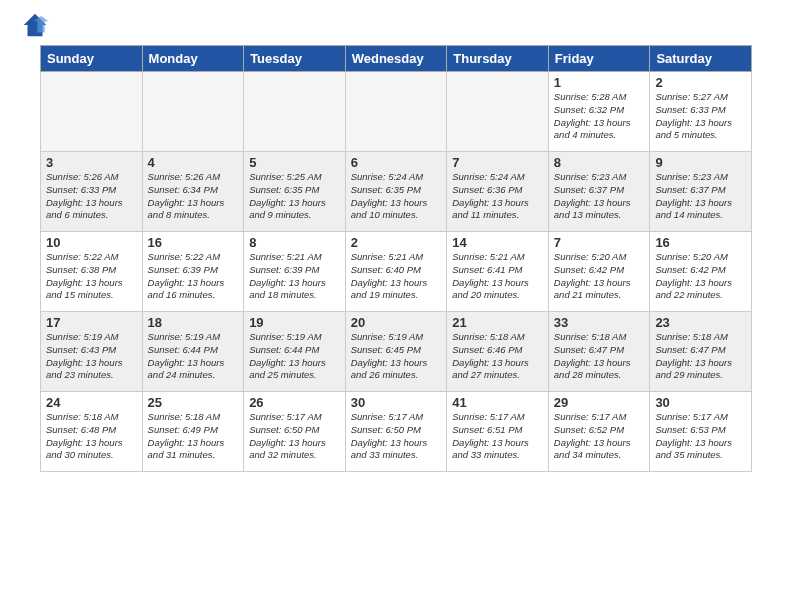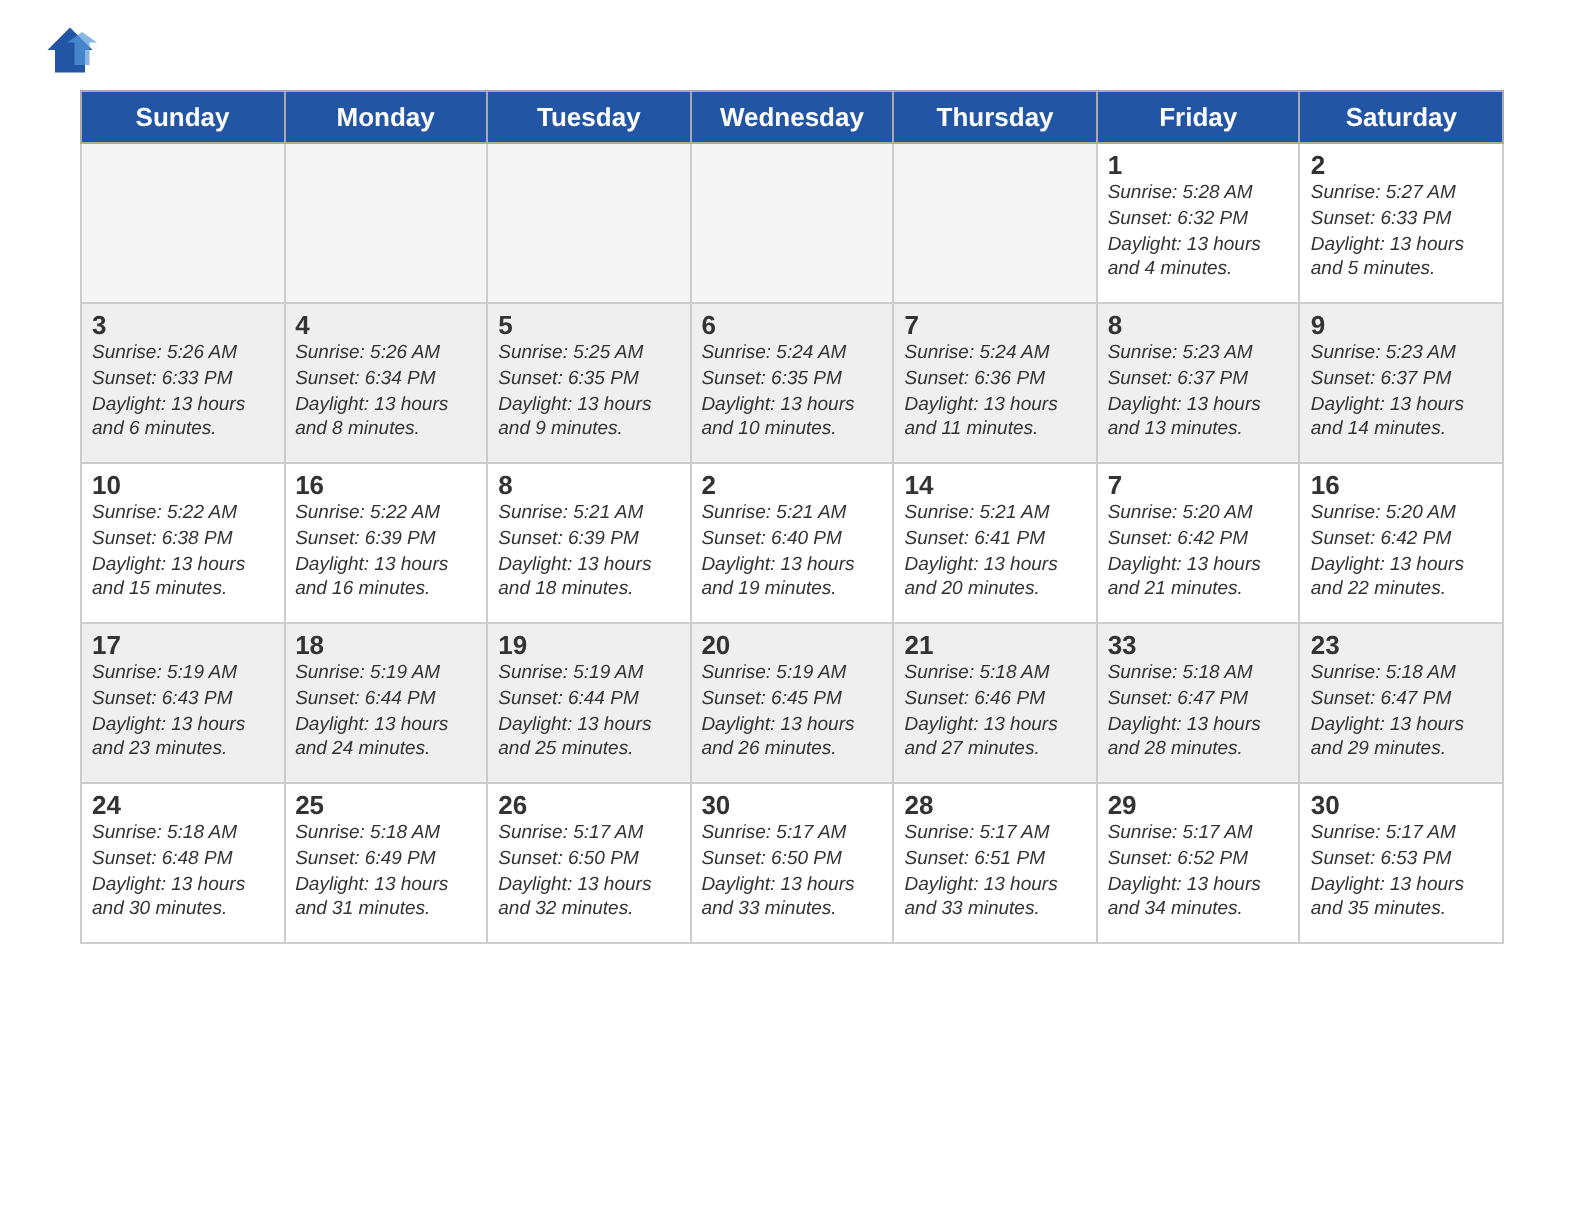--- a/index.html
+++ b/index.html
@@ -8,21 +8,21 @@
     .logo { display: flex; align-items: center; }
     .logo-text { display: flex; flex-direction: column; font-size: 18px; font-weight: bold; line-height: 1.1; }
     .logo-general { color: #333; }
     .logo-blue { color: #2255a4; }
     .logo-icon { width: 30px; height: 30px; margin-right: 4px; }
     .title-block { text-align: right; }
     .month-title { font-size: 32px; font-weight: bold; color: #333; }
     .location { font-size: 15px; color: #555; }
     .calendar { width: 100%; border-collapse: collapse; margin: 0 20px; width: calc(100% - 40px); }
     .cal-wrap { padding: 0 20px 10px 20px; }
-    .calendar th { background: #2255a4; color: #fff; text-align: center; padding: 5px 6px; font-size: 13px; border: 1px solid #aaa; }
+    .calendar th { background: #2255a4; color: #fff; text-align: left; padding: 5px 6px; font-size: 13px; border: 1px solid #aaa; }
     .calendar td { vertical-align: top; border: 1px solid #ccc; padding: 3px 5px; width: 14.28%; height: 80px; font-size: 10px; color: #333; background: #fff; }
     .calendar td.empty { background: #f5f5f5; }
     .day-num { font-size: 13px; font-weight: bold; display: block; margin-bottom: 1px; }
     .day-info { font-size: 9.5px; line-height: 1.35; color: #333; font-style: italic; }
     tr.alt-bg td { background: #efefef; }
   </style>
 </head>
 <body>
 
 <div class="header">
@@ -172,21 +172,21 @@
           </td>
           <td>
             <span class="day-num">26</span>
             <div class="day-info">Sunrise: 5:17 AM<br>Sunset: 6:50 PM<br>Daylight: 13 hours<br>and 32 minutes.</div>
           </td>
           <td>
             <span class="day-num">30</span>
             <div class="day-info">Sunrise: 5:17 AM<br>Sunset: 6:50 PM<br>Daylight: 13 hours<br>and 33 minutes.</div>
           </td>
           <td>
-            <span class="day-num">28</span>
+            <span class="day-num">41</span>
             <div class="day-info">Sunrise: 5:17 AM<br>Sunset: 6:51 PM<br>Daylight: 13 hours<br>and 33 minutes.</div>
           </td>
           <td>
             <span class="day-num">29</span>
             <div class="day-info">Sunrise: 5:17 AM<br>Sunset: 6:52 PM<br>Daylight: 13 hours<br>and 34 minutes.</div>
           </td>
           <td>
             <span class="day-num">30</span>
             <div class="day-info">Sunrise: 5:17 AM<br>Sunset: 6:53 PM<br>Daylight: 13 hours<br>and 35 minutes.</div>
           </td>

